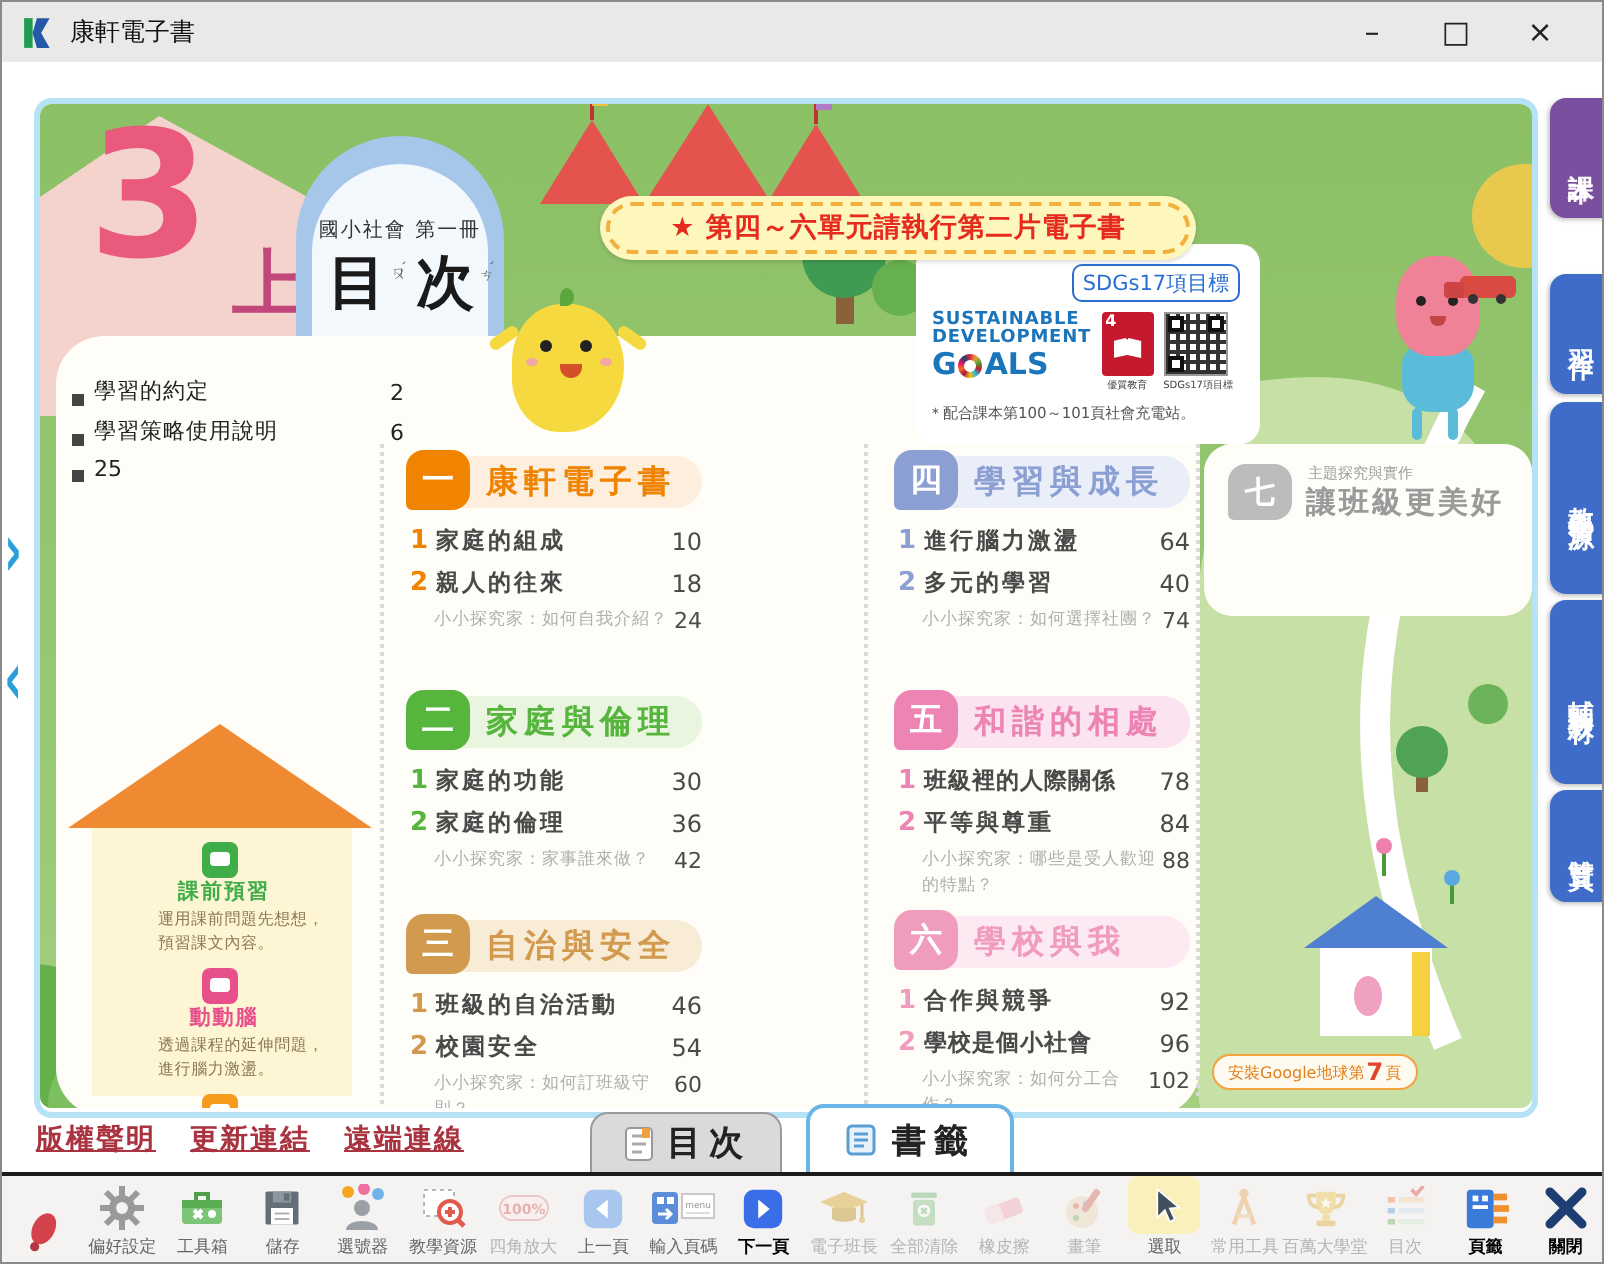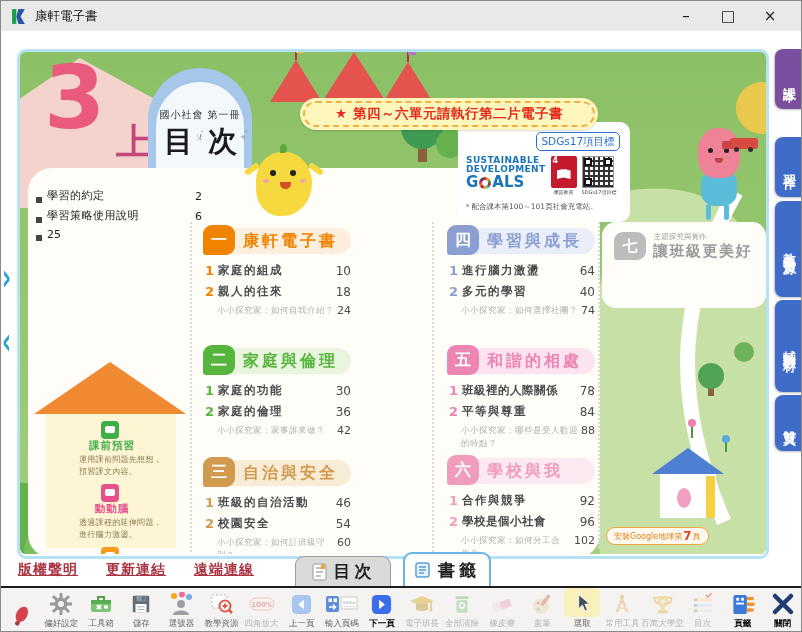--- a/index.html
+++ b/index.html
@@ -117,26 +117,26 @@
   .gp-t{font-size:8px;color:#e2801a;}
   .gp-n{font-size:12px;font-weight:bold;color:#e2442a;margin:0 1px;}
   
   .vtab{position:absolute;right:0;width:28px;border-radius:8px 0 0 8px;color:#fff;font-size:13px;font-weight:bold;
     writing-mode:vertical-rl;text-orientation:upright;display:flex;align-items:center;justify-content:center;letter-spacing:3px;cursor:pointer;box-shadow:-1px 1px 2px rgba(0,0,0,.25);}
   .vt-purple{background:#7a4fa0;}
   .vt-blue{background:#3e6cc8;}
   
   .chev{position:absolute;left:1px;font-size:22px;font-weight:bold;color:#2a9fd8;transform:scaleY(1.7);cursor:pointer;line-height:1;}
   
-  .links{position:absolute;left:17px;top:530px;display:flex;gap:28px;}
+  .links{position:absolute;left:17px;top:530px;display:flex;gap:17px;}
   .links a{font-size:14px;font-weight:bold;color:#aa3340;text-decoration:underline;letter-spacing:1px;cursor:pointer;}
   .btab{position:absolute;display:flex;align-items:center;justify-content:center;gap:6px;border-radius:9px 9px 0 0;
     font-size:17px;font-weight:bold;color:#222;letter-spacing:4px;cursor:pointer;box-sizing:border-box;}
   .btab-toc{left:294px;top:525px;width:96px;height:30px;background:#dadada;border:1px solid #9a9a9a;border-bottom:none;}
-  .btab-bm{left:402px;top:521px;width:88px;height:34px;background:#fff;border:2px solid #6ab5e8;border-bottom:none;}
+  .btab-bm{left:402px;top:521px;width:104px;height:34px;background:#fff;border:2px solid #6ab5e8;border-bottom:none;}
   
   .toolbar{position:absolute;left:0;top:585px;width:802px;height:47px;background:#f4f3f1;border-top:2px solid #1c1c1c;box-sizing:border-box;display:flex;}
   .tb-item{flex:1;display:flex;flex-direction:column;align-items:center;justify-content:flex-end;padding-bottom:3px;cursor:pointer;min-width:0;}
   .tb-icon{height:26px;display:flex;align-items:center;justify-content:center;}
   .tb-label{font-size:8.5px;color:#666;white-space:nowrap;margin-top:1px;}
   .tb-item.disabled .tb-icon{opacity:.4;}
   .tb-item.disabled .tb-label{color:#b5b5b5;}
   .tb-item.emph .tb-label{color:#000;font-weight:bold;}
   .hl-bg{background:#faf0bc;border-radius:5px;padding:2px 8px;}
 </style>

